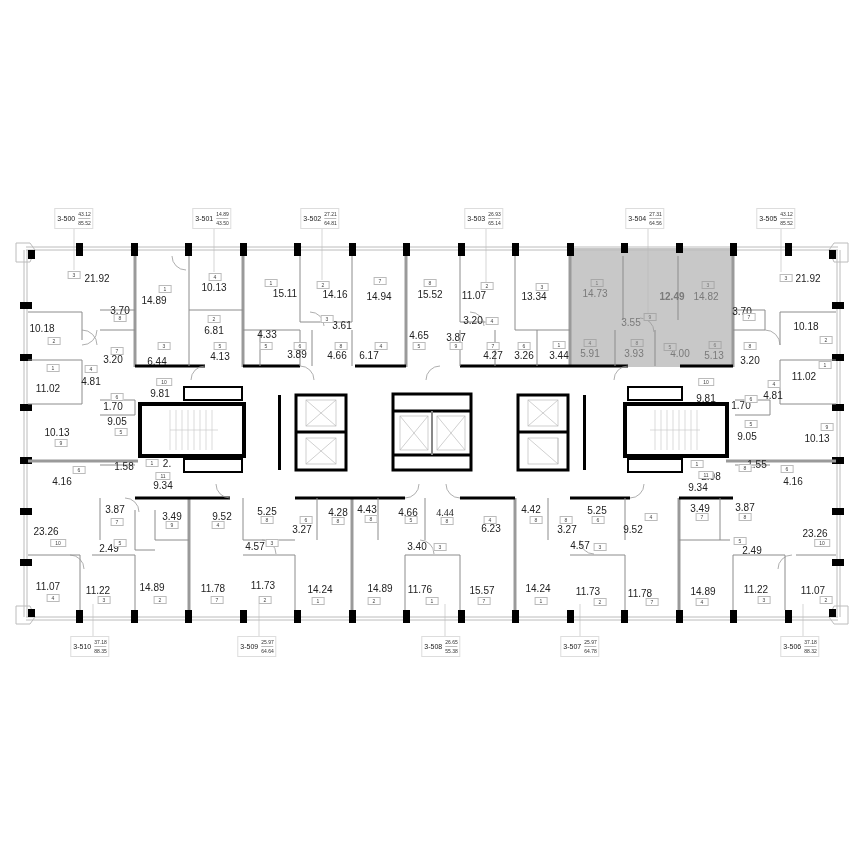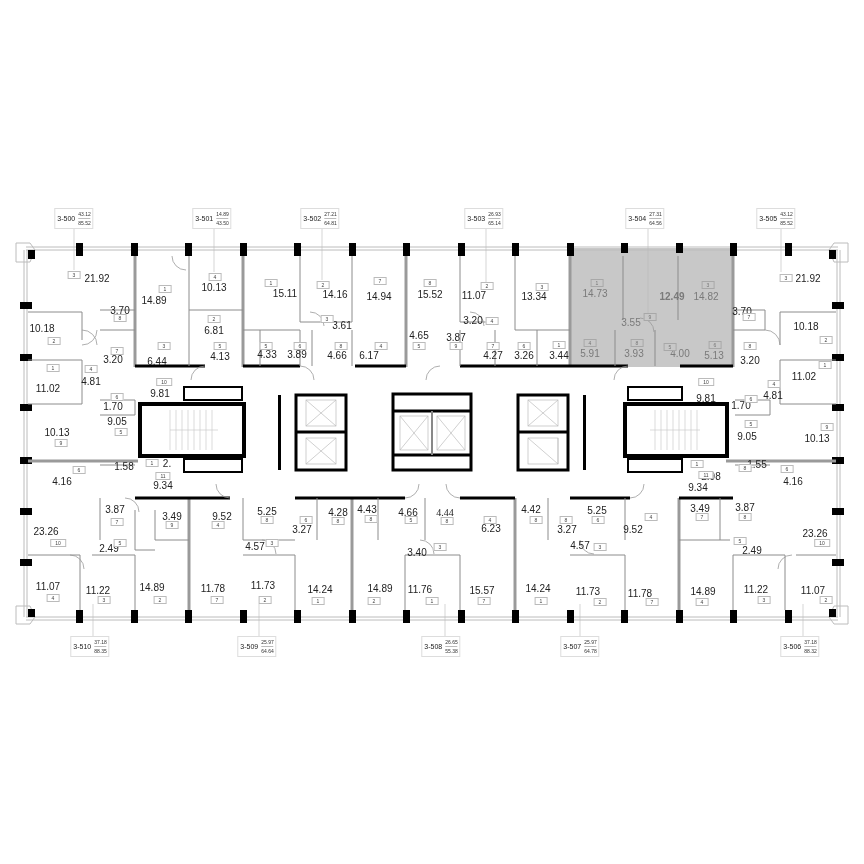--- a/index.html
+++ b/index.html
@@ -307,21 +307,21 @@
       <div class="room" style="left: 157px; top: 361px;">6.44</div>
       <div class="tag" style="left: 164px; top: 346px;">3</div>
       <div class="room" style="left: 220px; top: 356px;">4.13</div>
       <div class="tag" style="left: 220px; top: 346px;">5</div>
       <div class="room" style="left: 48px; top: 388px;">11.02</div>
       <div class="tag" style="left: 53px; top: 368px;">1</div>
       <div class="room" style="left: 91px; top: 381px;">4.81</div>
       <div class="tag" style="left: 91px; top: 369px;">4</div>
       <div class="room" style="left: 285px; top: 293px;">15.11</div>
       <div class="tag" style="left: 271px; top: 283px;">1</div>
-      <div class="room" style="left: 267px; top: 354px;">4.33</div>
+      <div class="room" style="left: 267px; top: 334px;">4.33</div>
       <div class="tag" style="left: 266px; top: 346px;">5</div>
       <div class="room" style="left: 297px; top: 354px;">3.89</div>
       <div class="tag" style="left: 300px; top: 346px;">6</div>
       <div class="room" style="left: 335px; top: 294px;">14.16</div>
       <div class="tag" style="left: 323px; top: 285px;">2</div>
       <div class="room" style="left: 342px; top: 325px;">3.61</div>
       <div class="tag" style="left: 327px; top: 319px;">3</div>
       <div class="room" style="left: 337px; top: 355px;">4.66</div>
       <div class="tag" style="left: 341px; top: 346px;">8</div>
       <div class="room" style="left: 379px; top: 296px;">14.94</div>
@@ -423,21 +423,21 @@
       <div class="room" style="left: 338px; top: 512px;">4.28</div>
       <div class="tag" style="left: 338px; top: 521px;">8</div>
       <div class="room" style="left: 367px; top: 509px;">4.43</div>
       <div class="tag" style="left: 371px; top: 519px;">8</div>
       <div class="room" style="left: 408px; top: 512px;">4.66</div>
       <div class="tag" style="left: 411px; top: 520px;">5</div>
       <div class="room" style="left: 445px; top: 512px; font-family: Liberation Serif, serif;">4.44</div>
       <div class="tag" style="left: 447px; top: 521px;">8</div>
       <div class="room" style="left: 491px; top: 528px;">6.23</div>
       <div class="tag" style="left: 490px; top: 520px;">4</div>
-      <div class="room" style="left: 417px; top: 546px; margin-top: 6px;">3.40</div>
+      <div class="room" style="left: 417px; top: 546px;">3.40</div>
       <div class="tag" style="left: 440px; top: 547px;">3</div>
       <div class="room" style="left: 531px; top: 509px;">4.42</div>
       <div class="tag" style="left: 536px; top: 520px;">8</div>
       <div class="room" style="left: 567px; top: 529px;">3.27</div>
       <div class="tag" style="left: 566px; top: 520px;">8</div>
       <div class="room" style="left: 597px; top: 510px;">5.25</div>
       <div class="tag" style="left: 598px; top: 520px;">6</div>
       <div class="room" style="left: 580px; top: 545px;">4.57</div>
       <div class="tag" style="left: 600px; top: 547px;">3</div>
       <div class="room" style="left: 633px; top: 529px;">9.52</div>

